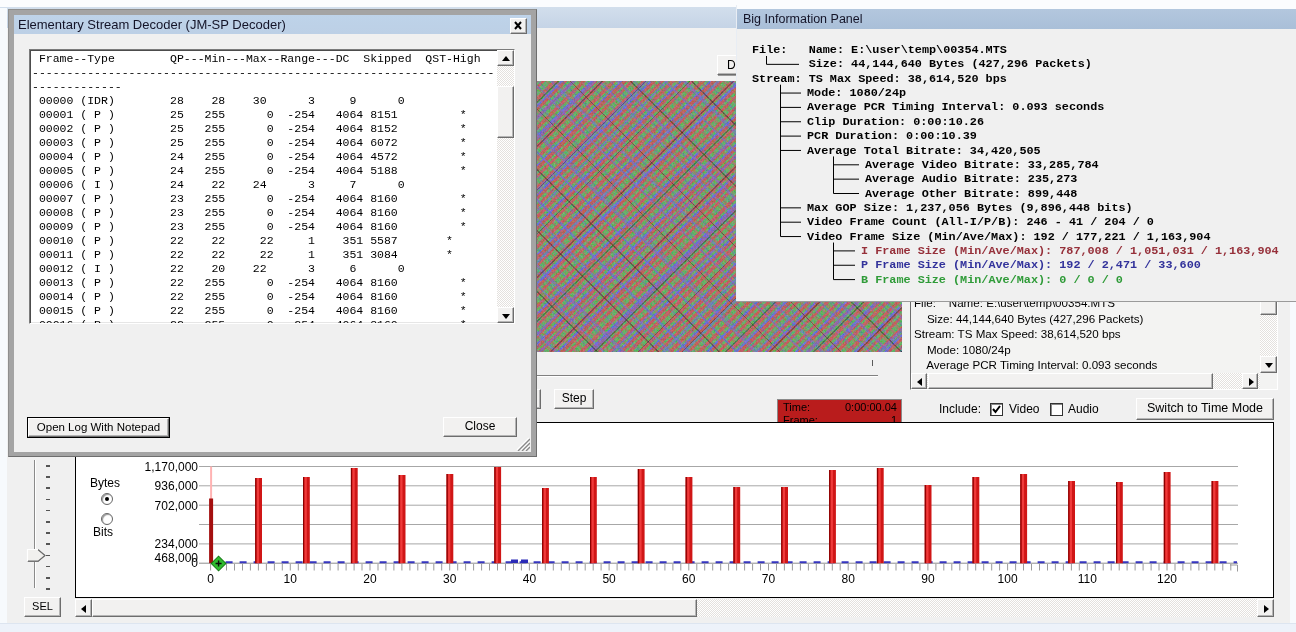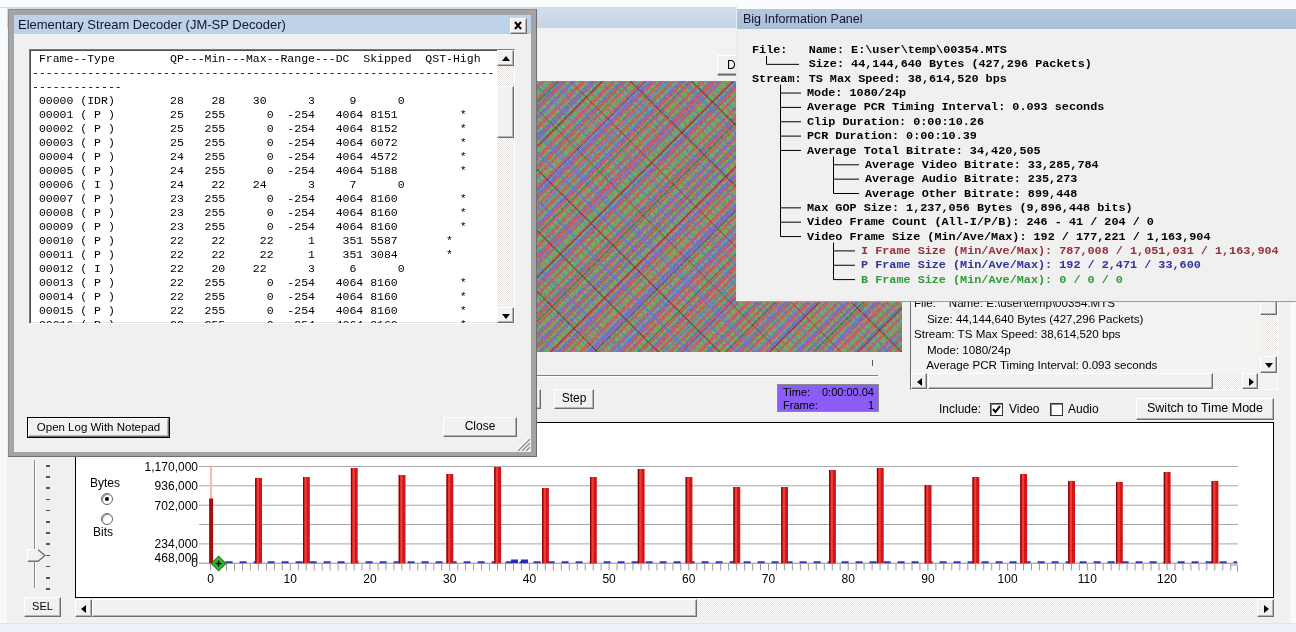--- a/index.html
+++ b/index.html
@@ -44,21 +44,21 @@
     </svg>
   </div>
 
   <div class="abs" style="left:872px;top:360px;width:1px;height:6px;background:#5a5a5a;"></div>
   <div class="abs" style="left:537px;top:375px;width:341px;height:2px;border-top:1px solid #808080;border-bottom:1px solid #ffffff;"></div>
 
   <div class="abs btn2" style="left:521px;top:389px;width:20px;height:20px;"></div>
 
   <div class="abs btn2" style="left:554px;top:389px;width:40px;height:20px;font-size:12px;line-height:17px;">Step</div>
 
-  <div class="abs" style="left:777px;top:384px;width:102px;height:28px;border:1px solid #8a8a8a;background:#8b5cf6;font-size:11px;">
+  <div class="abs" style="left:777px;top:399px;width:125px;height:28px;border:1px solid #8a8a8a;background:#b91c1c;font-size:11px;">
     <div class="abs" style="left:5px;top:1px;">Time:</div>
     <div class="abs" style="right:4px;top:1px;padding-left:21px;">0:00:00.04</div>
     <div class="abs" style="left:5px;top:14px;">Frame:</div>
     <div class="abs" style="right:4px;top:14px;">1</div>
   </div>
 
   <div class="abs" id="smallpanel" style="left:910px;top:290px;width:368px;height:100px;border:1px solid #6d6d6d;border-right-color:#fff;border-bottom-color:#fff;background:#f3f3f2;overflow:hidden;">
     <div class="abs" style="left:3px;top:4px;font-size:11.6px;line-height:15.5px;white-space:pre;">File:    Name: E:\user\temp\00354.MTS
     Size: 44,144,640 Bytes (427,296 Packets)
 Stream: TS Max Speed: 38,614,520 bps

